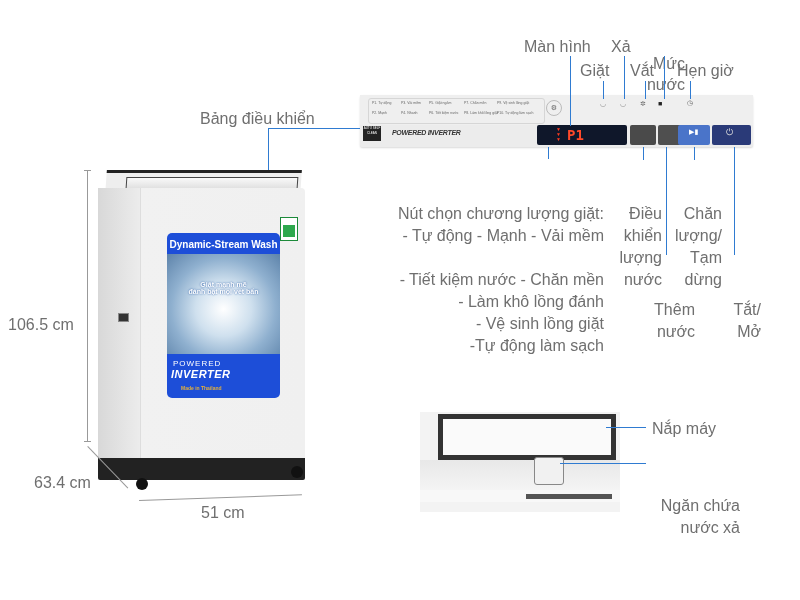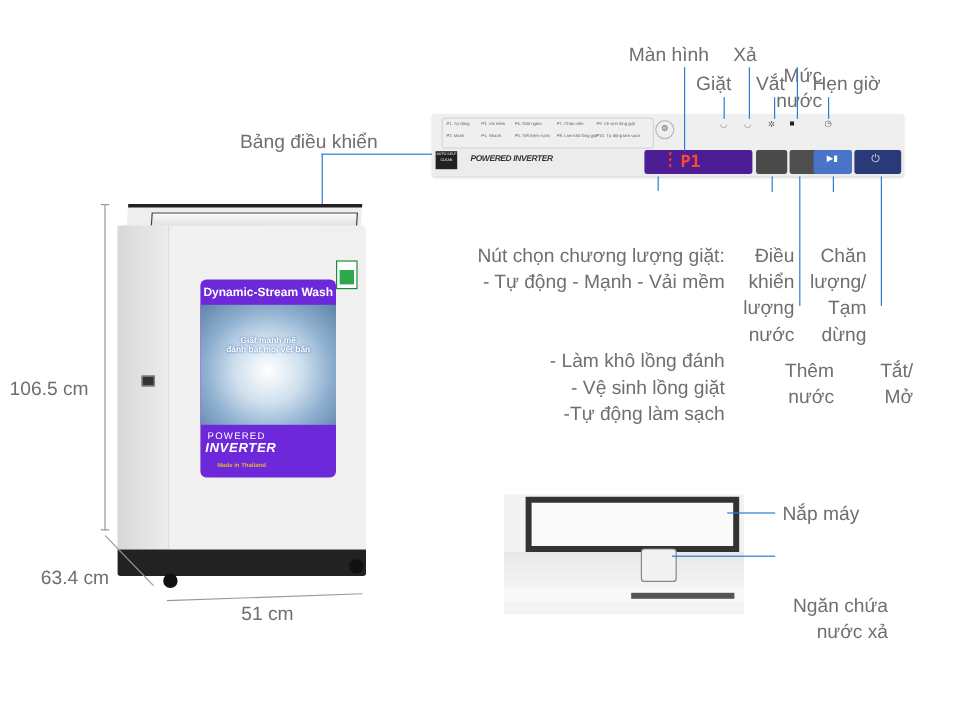--- a/index.html
+++ b/index.html
@@ -8,35 +8,35 @@
   .lbl.c{text-align:right;margin-top:40px;}
   .line{position:absolute;background:#2f7bd1;}
   .dim{position:absolute;background:#999;}
   
   .panel{position:absolute;left:360px;top:95px;width:393px;height:52px;background:#ececec;border-radius:2px;box-shadow:0 1px 2px rgba(0,0,0,.15);}
   .panel .top{position:absolute;left:0;top:0;width:393px;height:30px;background:#efefef;}
   .panel .prog{position:absolute;left:8px;top:3px;width:175px;height:24px;border:1px solid #d6d6d6;border-radius:3px;font-size:3px;color:#666;}
   .panel .prog span{position:absolute;font-size:3.5px;}
   .autoclean{position:absolute;left:3px;top:31px;width:18px;height:15px;background:#222;color:#fff;font-size:3px;line-height:5px;text-align:center;}
   .pinv{position:absolute;left:32px;top:34px;font-size:7px;font-style:italic;font-weight:bold;color:#333;letter-spacing:-0.3px;}
-  .disp{position:absolute;left:177px;top:30px;width:90px;height:20px;background:#4c1d95;border-radius:2px;}
+  .disp{position:absolute;left:177px;top:30px;width:90px;height:20px;background:#0f172a;border-radius:2px;}
   .disp .seg{position:absolute;left:30px;top:2px;color:#ff4a2a;font-size:14px;font-weight:bold;font-family:"DejaVu Sans Mono",monospace;}
   .disp .dots{position:absolute;left:19px;top:2px;color:#ff3b1f;font-size:5px;line-height:5px;}
   .pbtn{position:absolute;top:30px;height:20px;border-radius:2px;font-size:3px;color:#ddd;text-align:center;}
   .icon-sm{position:absolute;font-size:7px;color:#666;}
   
   .machine{position:absolute;left:98px;top:170px;width:207px;height:320px;}
   .body-main{position:absolute;left:0;top:18px;width:207px;height:270px;background:linear-gradient(90deg,#e4e4e4 0%,#f1f1f1 18%,#f0f0f0 100%);border-radius:4px 4px 0 0;}
   .side-panel{position:absolute;left:0;top:18px;width:42px;height:270px;background:linear-gradient(90deg,#d8d8d8,#ececec);border-right:1px solid #ddd;}
   .lid{position:absolute;left:8px;top:0;width:195px;height:22px;background:#eee;border-top:3px solid #222;transform:skewX(-4deg);}
   .lid-glass{position:absolute;left:20px;top:4px;width:170px;height:12px;background:linear-gradient(#f9f9f9,#dcdcdc);border:1px solid #444;}
   .base{position:absolute;left:0;top:288px;width:207px;height:22px;background:#222;border-radius:0 0 2px 2px;}
   .foot{position:absolute;top:308px;width:12px;height:12px;background:#111;border-radius:50%;}
   .handle{position:absolute;left:20px;top:143px;width:9px;height:7px;background:#333;border:1px solid #888;}
-  .poster{position:absolute;left:69px;top:63px;width:113px;height:165px;background:#6d28d9;border-radius:5px;overflow:hidden;}
+  .poster{position:absolute;left:69px;top:63px;width:113px;height:165px;background:#1d4ed8;border-radius:5px;overflow:hidden;}
   .poster .title{position:absolute;left:0;top:6px;width:113px;text-align:center;color:#fff;font-size:10px;font-weight:bold;}
   .poster .img{position:absolute;left:0;top:21px;width:113px;height:100px;background:radial-gradient(ellipse at 50% 55%,#ffffff 0%,#cfe0ee 35%,#8fb0cf 65%,#5d83aa 100%);}
   .poster .tag1{position:absolute;left:0;top:48px;width:113px;text-align:center;color:#fff;font-size:7px;font-weight:bold;text-shadow:0 0 2px #1a4fa0;}
   .poster .pw{position:absolute;left:6px;top:126px;color:#fff;font-size:8px;letter-spacing:1px;}
   .poster .iv{position:absolute;left:4px;top:135px;color:#fff;font-size:11px;font-style:italic;font-weight:bold;letter-spacing:0.5px;}
   .poster .th{position:absolute;left:14px;top:152px;color:#e4b03a;font-size:5px;font-weight:bold;}
   .energy{position:absolute;left:182px;top:47px;width:16px;height:22px;background:#fff;border:1px solid #1c8a3a;}
   .energy i{position:absolute;left:2px;top:7px;width:12px;height:12px;background:#2da84d;}
   
   .topview{position:absolute;left:420px;top:412px;width:200px;height:100px;background:#f3f3f3;overflow:hidden;}
@@ -108,21 +108,21 @@
 <div class="line" style="left:664px;top:56px;width:1px;height:43px"></div>
 
 <div class="lbl" style="left:677px;top:60px">Hẹn giờ</div>
 <div class="line" style="left:690px;top:81px;width:1px;height:18px"></div>
 
 <div class="line" style="left:548px;top:147px;width:1px;height:12px"></div>
 <div class="lbl c" style="left:374px;top:163px;width:230px;line-height:22px">
   <span>Nút chọn chương lượng giặt:</span><br>
   <span>- Tự động - Mạnh - Vải mềm</span><br>
   <br>
-  <br>
+  <span>- Tiết kiệm nước - Chăn mền</span><br>
   <span>- Làm khô lồng đánh</span><br>
   <span>- Vệ sinh lồng giặt</span><br>
   <span>-Tự động làm sạch</span>
 </div>
 
 <div class="line" style="left:643px;top:147px;width:1px;height:13px"></div>
 <div class="lbl c" style="left:612px;top:163px;width:50px;line-height:22px">
   <span>Điều</span><br>
   <span>khiển</span><br>
   <span>lượng</span><br>

